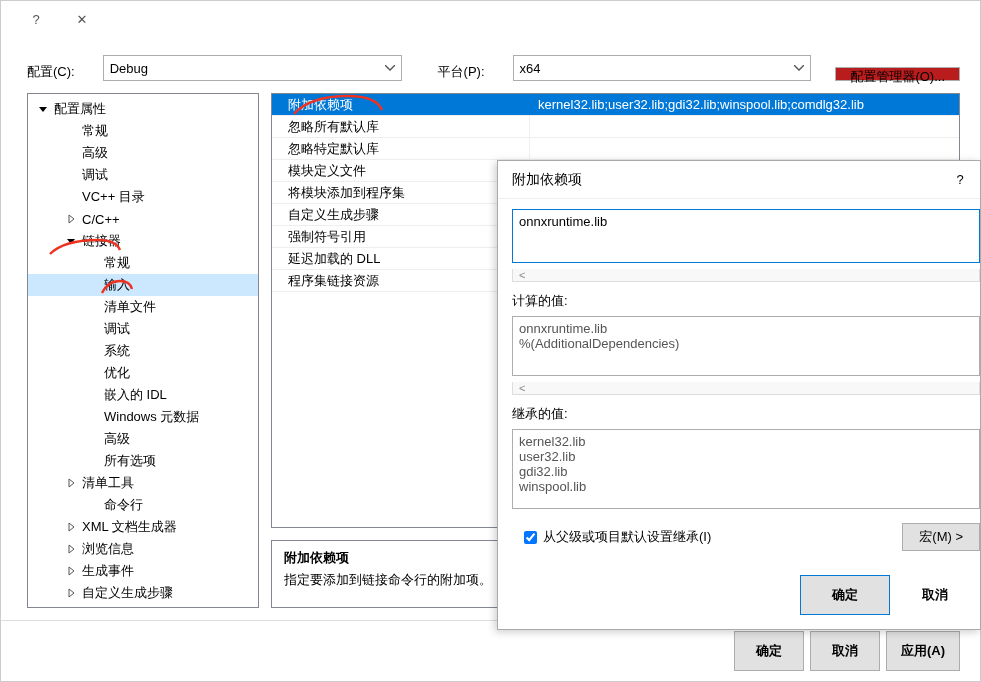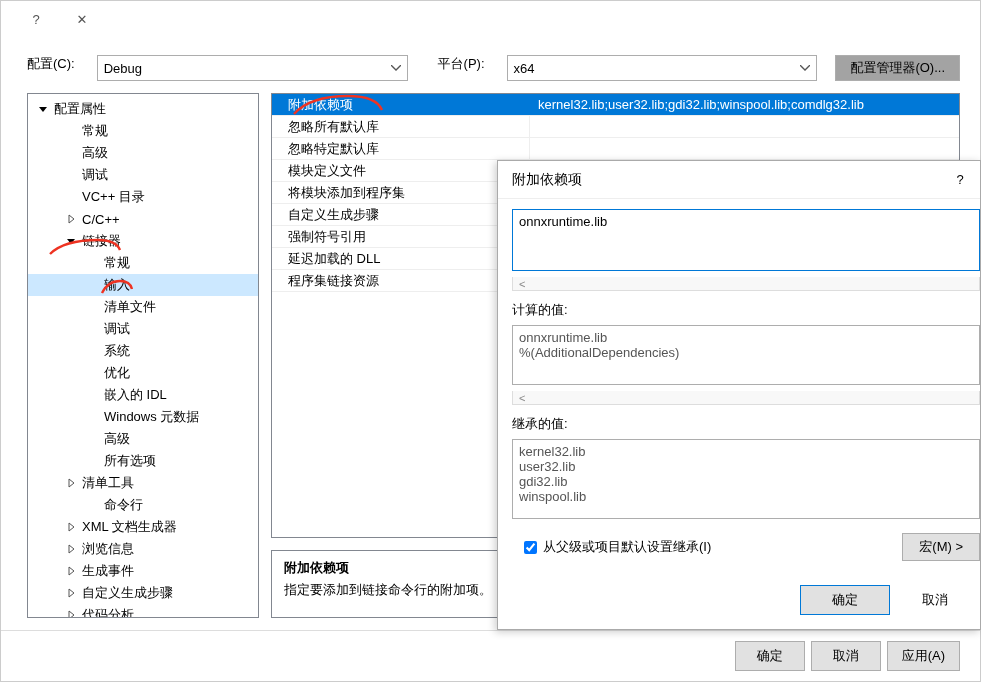--- a/index.html
+++ b/index.html
@@ -3,27 +3,27 @@
 <meta charset="utf-8">
 <style>
 * { box-sizing: border-box; margin: 0; padding: 0; font-family: "Microsoft YaHei", "Segoe UI", sans-serif; font-size: 13px; }
 body { background: #f0f0f0; width: 981px; height: 682px; position: relative; overflow: hidden; }
 
 .window { position: absolute; inset: 0; background: #fff; border: 1px solid #ccc; display: flex; flex-direction: column; }
 .titlebar { height: 36px; display: flex; align-items: center; padding-left: 12px; background: #fff; }
 .titlebar-title { flex: 1; color: #555; font-size: 14px; }
 .titlebar-btn { width: 46px; height: 36px; display: flex; align-items: center; justify-content: center; color: #555; cursor: pointer; }
 
-.toolbar { display: flex; align-items: flex-start; padding: 18px 20px 12px 26px; gap: 18px; }
+.toolbar { display: flex; align-items: flex-end; padding: 18px 20px 12px 26px; gap: 24px; }
 .toolbar-label { margin-right: 4px; }
 .combo { border: 1px solid #adadad; background: #fff; height: 26px; display: flex; align-items: center; padding: 0 6px; position: relative; }
 .combo.config { flex: 1; }
 .combo.platform { flex: 1; }
 .combo-arrow { margin-left: auto; }
-.mgr-btn { border: 1px solid #adadad; background: #a3a3a3; height: 26px; padding: 0 14px; cursor: pointer; }
+.mgr-btn { border: 1px solid #adadad; background: #b91c1c; height: 14px; padding: 0 14px; cursor: pointer; }
 
 .body { display: flex; flex: 1; padding: 0 20px 12px 26px; gap: 12px; min-height: 0; }
 
 .tree-panel { width: 232px; border: 1px solid #828790; background: #fff; overflow: auto; padding: 4px 0; position: relative; }
 .tree-item { height: 22px; display: flex; align-items: center; padding-left: 8px; cursor: pointer; white-space: nowrap; }
 .tree-item.d1 { padding-left: 36px; }
 .tree-item.d2 { padding-left: 58px; }
 .tree-item.sel { background: #cce8ff; }
 .tree-toggle { display: inline-flex; width: 14px; height: 14px; align-items: center; justify-content: center; margin-right: 4px; color: #000; }
 
@@ -32,21 +32,21 @@
 .prop-row { display: flex; height: 22px; align-items: center; border-bottom: 1px solid #eee; }
 .prop-row.sel { background: #0078d7; color: #fff; }
 .prop-name { width: 258px; padding-left: 16px; border-right: 1px solid #eee; height: 100%; display: flex; align-items: center; }
 .prop-row.sel .prop-name { border-right-color: #0078d7; }
 .prop-val { flex: 1; padding-left: 8px; height: 100%; display: flex; align-items: center; overflow: hidden; white-space: nowrap; }
 
 .desc-panel { height: 68px; border: 1px solid #828790; background: #fff; padding: 8px 12px; }
 .desc-title { font-weight: bold; margin-bottom: 4px; }
 
 .footer { display: flex; justify-content: flex-end; align-items: center; padding: 10px 20px; gap: 6px; border-top: 1px solid #ddd; }
-.btn { border: 1px solid #adadad; background: #e1e1e1; height: 30px; min-width: 70px; padding: 0 14px; cursor: pointer; }
+.btn { border: 1px solid #adadad; background: #e1e1e1; height: 40px; min-width: 70px; padding: 0 14px; cursor: pointer; font-weight: bold; }
 .btn.primary { border-color: #0078d7; }
 
 
 .dialog { position: absolute; left: 497px; top: 160px; right: 0; height: 470px; background: #fff; border: 1px solid #aaa; box-shadow: -2px 2px 8px rgba(0,0,0,0.2); display: flex; flex-direction: column; }
 .dialog-title { height: 38px; display: flex; align-items: center; padding-left: 14px; background: #fff; border-bottom: 1px solid #eee; }
 .dialog-title-text { flex: 1; font-size: 14px; }
 .dialog-help { width: 40px; text-align: center; }
 .dialog-body { flex: 1; padding: 10px 0 10px 14px; display: flex; flex-direction: column; gap: 6px; overflow: hidden; }
 .textarea { border: 1px solid #0078d7; height: 78px; padding: 4px 6px; resize: none; outline: none; font-family: inherit; font-size: 13px; }
 .scroll-hint { height: 18px; border: 1px solid #ddd; border-top: none; background: #f8f8f8; display: flex; align-items: center; padding-left: 6px; color: #888; font-size: 11px; }

